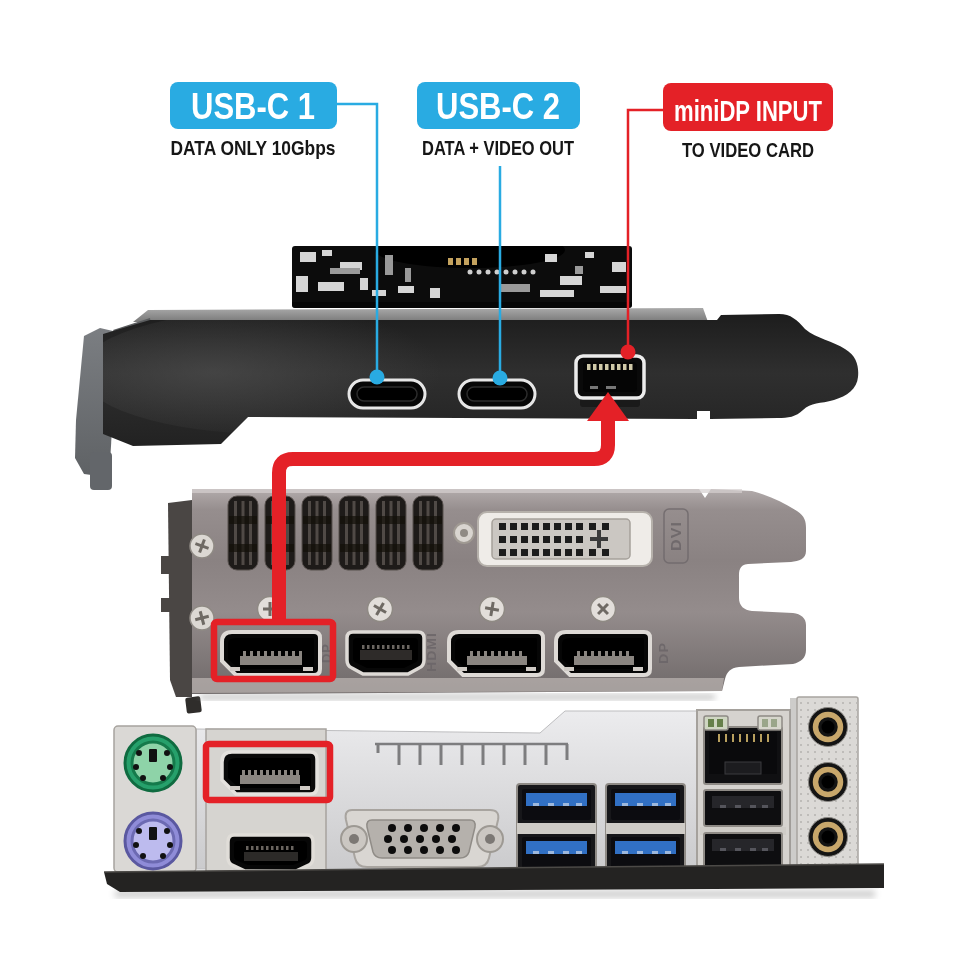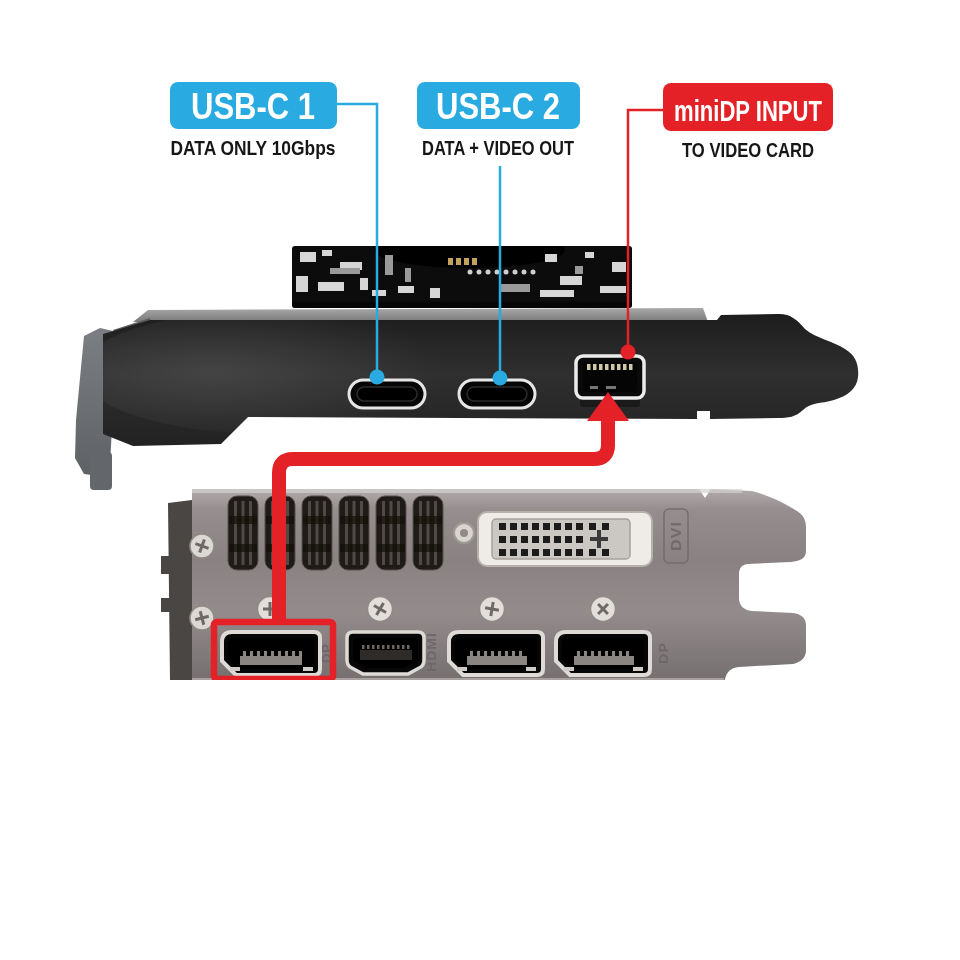--- a/index.html
+++ b/index.html
@@ -1,16 +1,16 @@
 <!DOCTYPE html>
 <html style="--accent-cyan: #29abe2; --accent-red: #e42127; --label-text: #ffffff; --caption-text: #161616; --background: #ffffff;"><head>
 <meta charset="utf-8">
 <style>
   html,body{margin:0;padding:0;background:#fff;}
-  #stage{position:relative;width:960px;height:680px;background:var(--background,#fff);overflow:hidden;}
+  #stage{position:relative;width:960px;height:960px;background:var(--background,#fff);overflow:hidden;}
   svg{display:block;}
   .t-label{font-family:"Liberation Sans",sans-serif;font-weight:700;fill:var(--label-text,#fff);}
   .t-caption{font-family:"Liberation Sans",sans-serif;font-weight:700;fill:var(--caption-text,#161616);}
   .t-emboss{font-family:"Liberation Sans",sans-serif;font-weight:700;fill:#6b6568;opacity:.85;letter-spacing:1px;}
   .cyan-fill{fill:var(--accent-cyan,#29abe2);}
   .cyan-stroke{stroke:var(--accent-cyan,#29abe2);}
   .red-fill{fill:var(--accent-red,#e42127);}
   .red-stroke{stroke:var(--accent-red,#e42127);}
 </style>
 </head>

